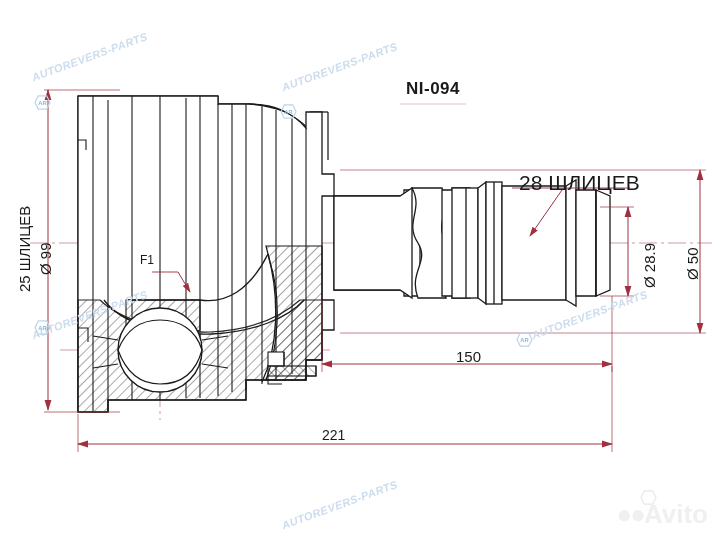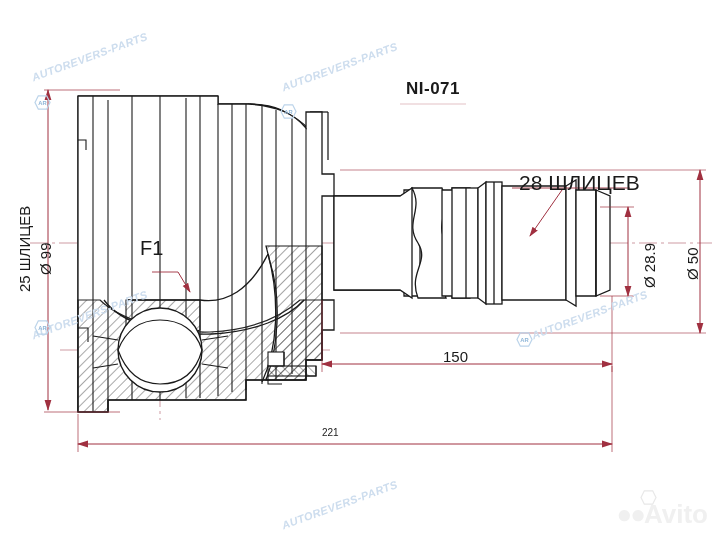--- a/index.html
+++ b/index.html
@@ -67,31 +67,31 @@
     left: 406px;
     top: 79px;
     letter-spacing: 0.5px;
   }
   #dim-28-splines {
     font-size: 21px;
     left: 519px;
     top: 171px;
   }
   #dim-f1 {
-    font-size: 20px;
+    font-size: 12px;
     left: 140px;
-    top: 237px;
+    top: 253px;
   }
   #dim-150 {
     font-size: 15px;
-    left: 443px;
+    left: 456px;
     top: 348px;
   }
   #dim-221 {
-    font-size: 10px;
+    font-size: 14px;
     left: 322px;
     top: 427px;
   }
   .vlabel {
     position: absolute;
     font-family: "Liberation Sans", sans-serif;
     color: #1a1a1a;
     white-space: nowrap;
     transform-origin: left top;
     transform: rotate(-90deg);
@@ -356,21 +356,21 @@
 
   <div class="wm" style="left:280px; top:520px; transform:rotate(-20deg);">AUTOREVERS-PARTS</div>
   <svg class="wm-hex" style="left:640px; top:490px;" viewBox="0 0 20 18">
     <path d="M5,1 L15,1 L19,9 L15,17 L5,17 L1,9 Z" fill="none" stroke="#e8e8e8" stroke-width="1.5"></path>
   </svg>
 
   <div class="avito">
     <span class="dots">●●</span><span>Avito</span>
   </div>
 
-  <div class="label" id="title-label">NI-071</div>
+  <div class="label" id="title-label">NI-094</div>
 
   <div class="label" id="dim-28-splines">28 ШЛИЦЕВ</div>
 
   <div class="label" id="dim-f1">F1</div>
 
   <div class="label" id="dim-150">150</div>
 
   <div class="label" id="dim-221">221</div>
 
   <div class="vlabel" id="dim-25-splines">25 ШЛИЦЕВ</div>

